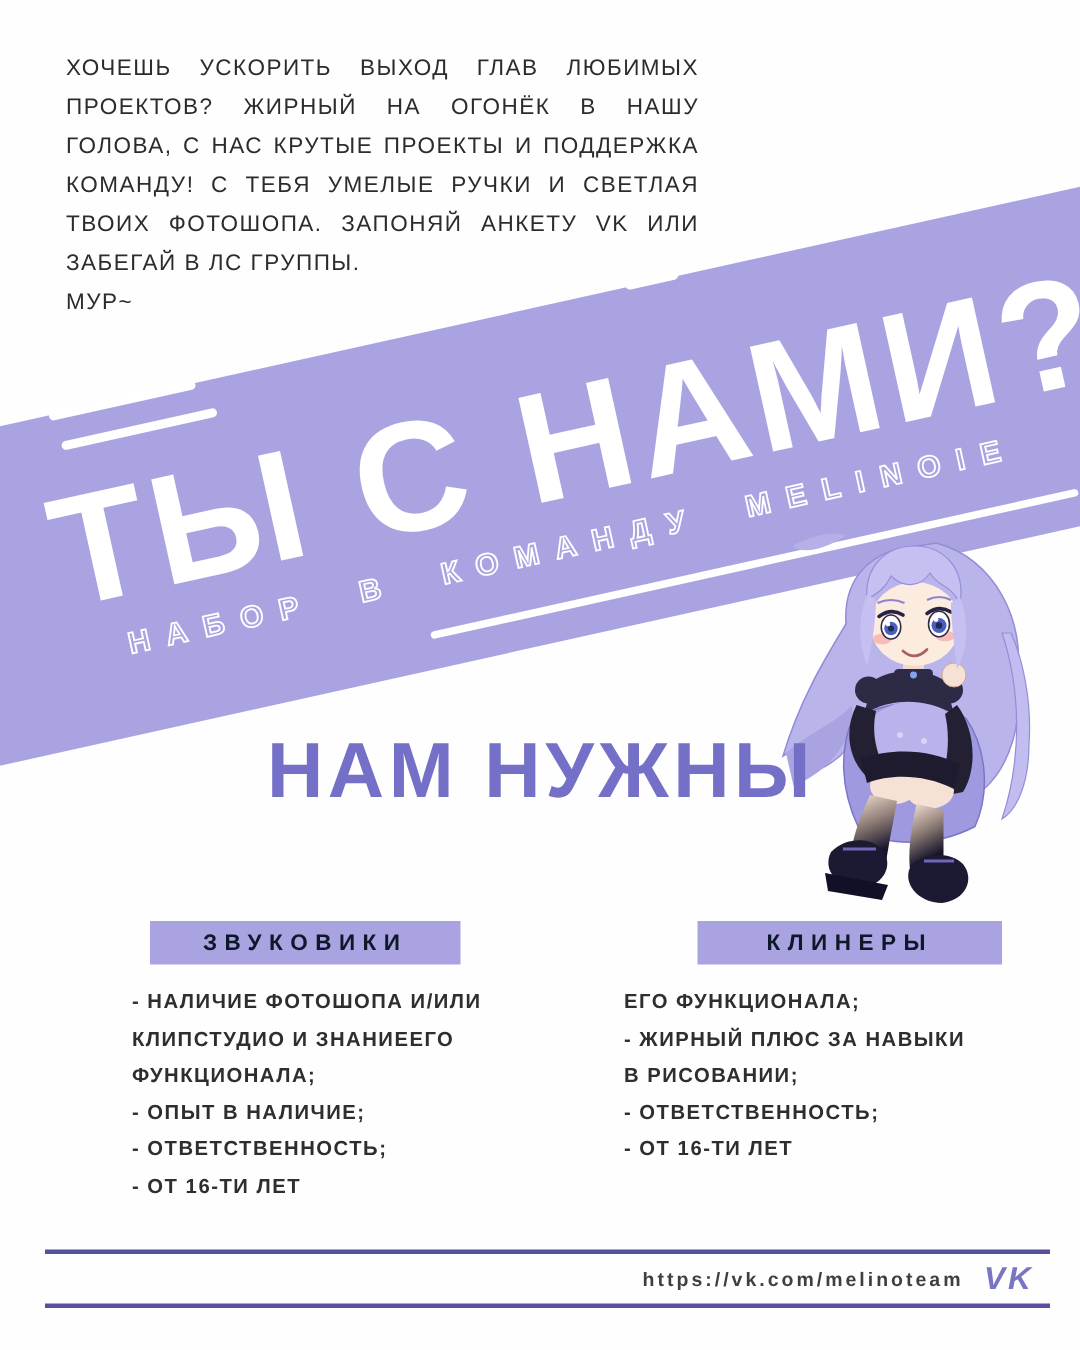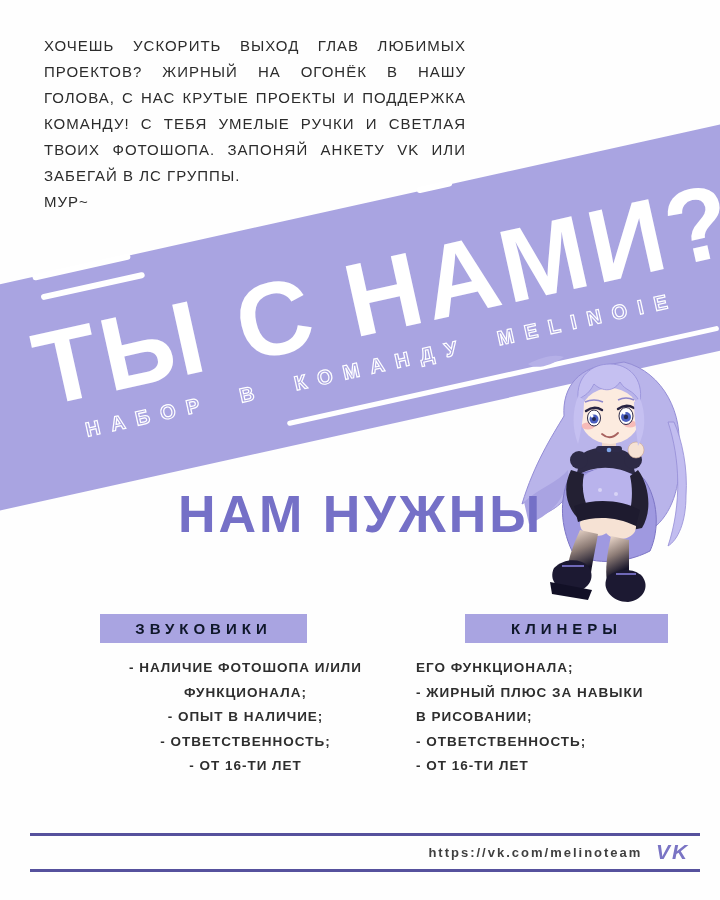--- a/index.html
+++ b/index.html
@@ -53,21 +53,21 @@
     color:#0f172a;font-size:15px;font-weight:700;letter-spacing:5px;
     text-align:center;line-height:29px;
   }
   .col-header.left{left:100px;width:207px;}
   .col-header.right{left:433px;width:203px;margin-left:32px;}
   .col-list{
     position:absolute;top:656px;
     font-size:13.5px;font-weight:700;line-height:24.5px;
     letter-spacing:1px;color:#2e2e2e;
   }
-  .col-list.left{left:88px;width:315px;text-align:center;}
+  .col-list.left{left:88px;width:315px;}
   .col-list.right{left:416px;width:295px;}
   .col-list .li{white-space:nowrap;}
   
   .footer-line{position:absolute;left:30px;width:670px;height:3px;background:#56519d;}
   .footer-line.top{top:833px;}
   .footer-line.bottom{top:869px;}
   .footer-row{
     position:absolute;left:30px;top:841px;width:660px;
     text-align:right;font-size:13px;font-weight:700;
     letter-spacing:2px;color:#3f3f3f;
@@ -170,20 +170,21 @@
     <path d="M152 70 C164 106 166 152 152 194 C162 188 170 170 170 144 C172 116 166 88 158 70 Z" fill="#c2bdf0" stroke="#948dd6" stroke-width="0.8"></path>
   </svg>
 
   <div class="heading">НАМ НУЖНЫ</div>
 
   <div class="col-header left">ЗВУКОВИКИ</div>
   <div class="col-header right">КЛИНЕРЫ</div>
 
   <div class="col-list left">
     <div class="li">- НАЛИЧИЕ ФОТОШОПА И/ИЛИ</div>
+    <div class="li">КЛИПСТУДИО И ЗНАНИЕЕГО</div>
     <div class="li">ФУНКЦИОНАЛА;</div>
     <div class="li">- ОПЫТ В НАЛИЧИЕ;</div>
     <div class="li">- ОТВЕТСТВЕННОСТЬ;</div>
     <div class="li">- ОТ 16-ТИ ЛЕТ</div>
   </div>
   <div class="col-list right">
     <div class="li">ЕГО ФУНКЦИОНАЛА;</div>
     <div class="li">- ЖИРНЫЙ ПЛЮС ЗА НАВЫКИ</div>
     <div class="li">В РИСОВАНИИ;</div>
     <div class="li">- ОТВЕТСТВЕННОСТЬ;</div>

